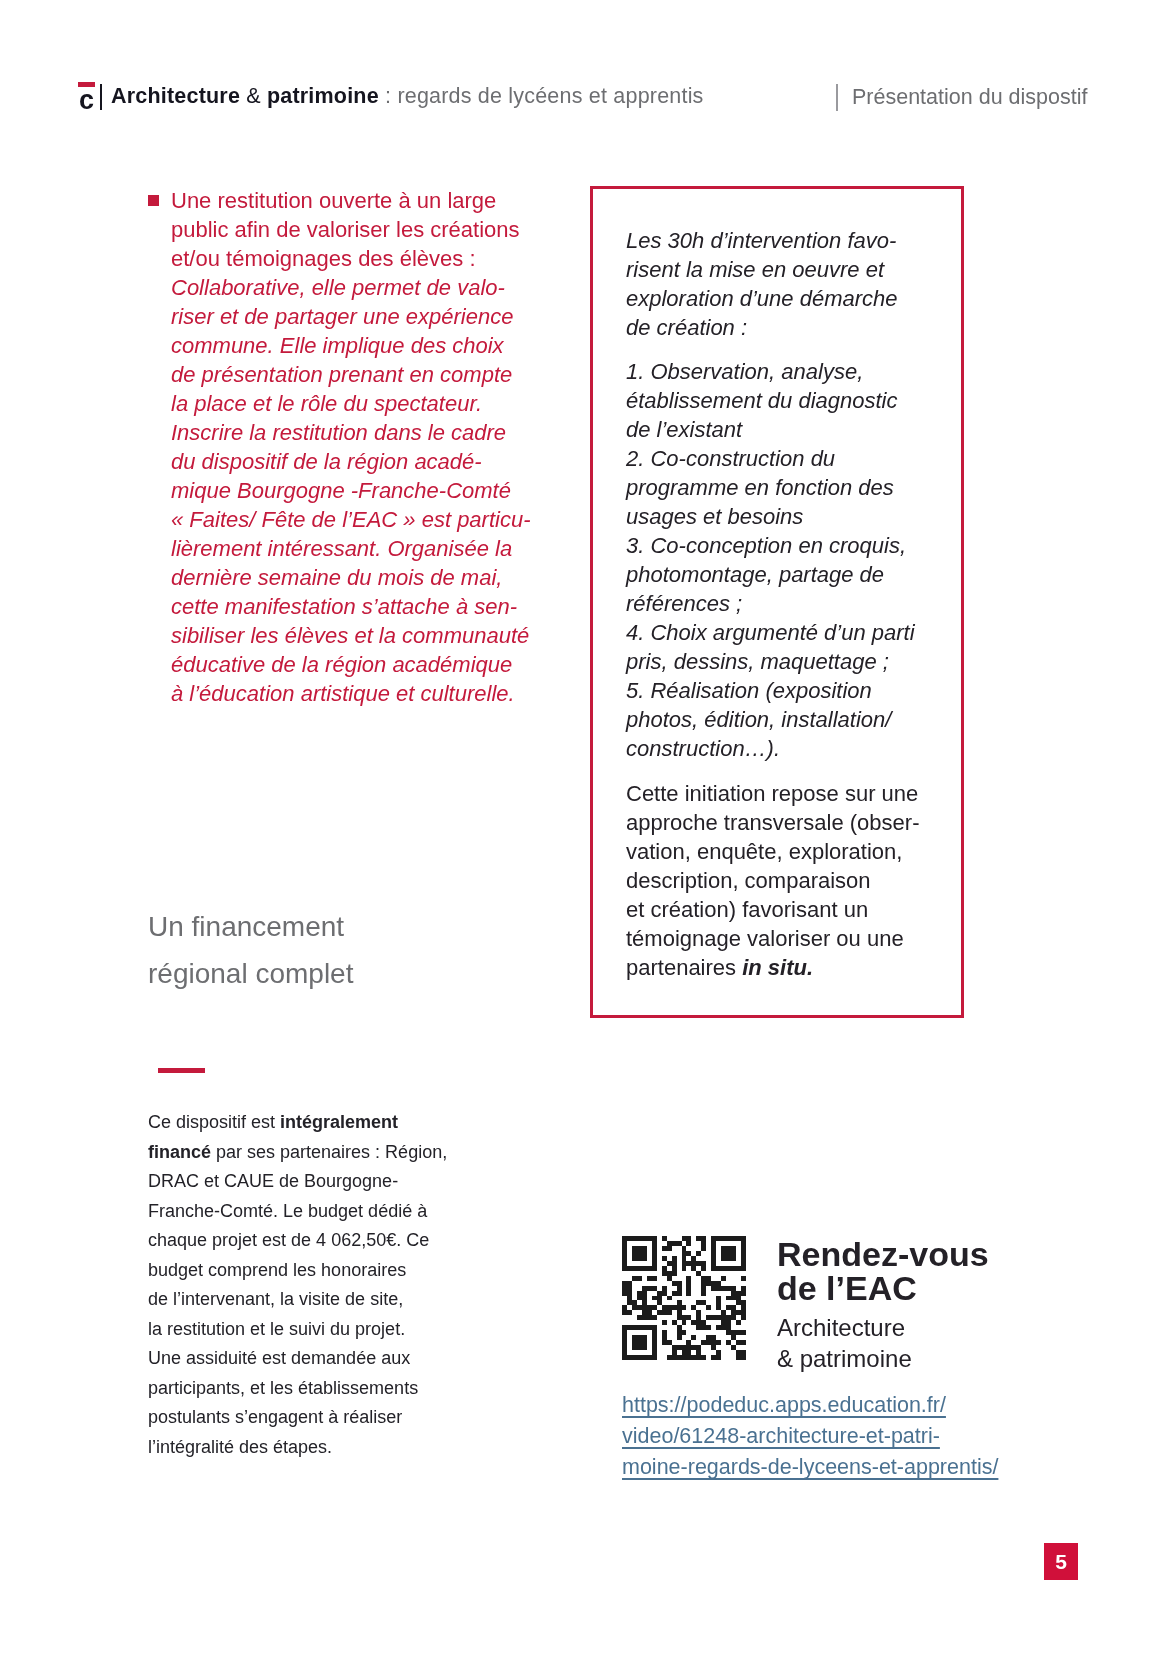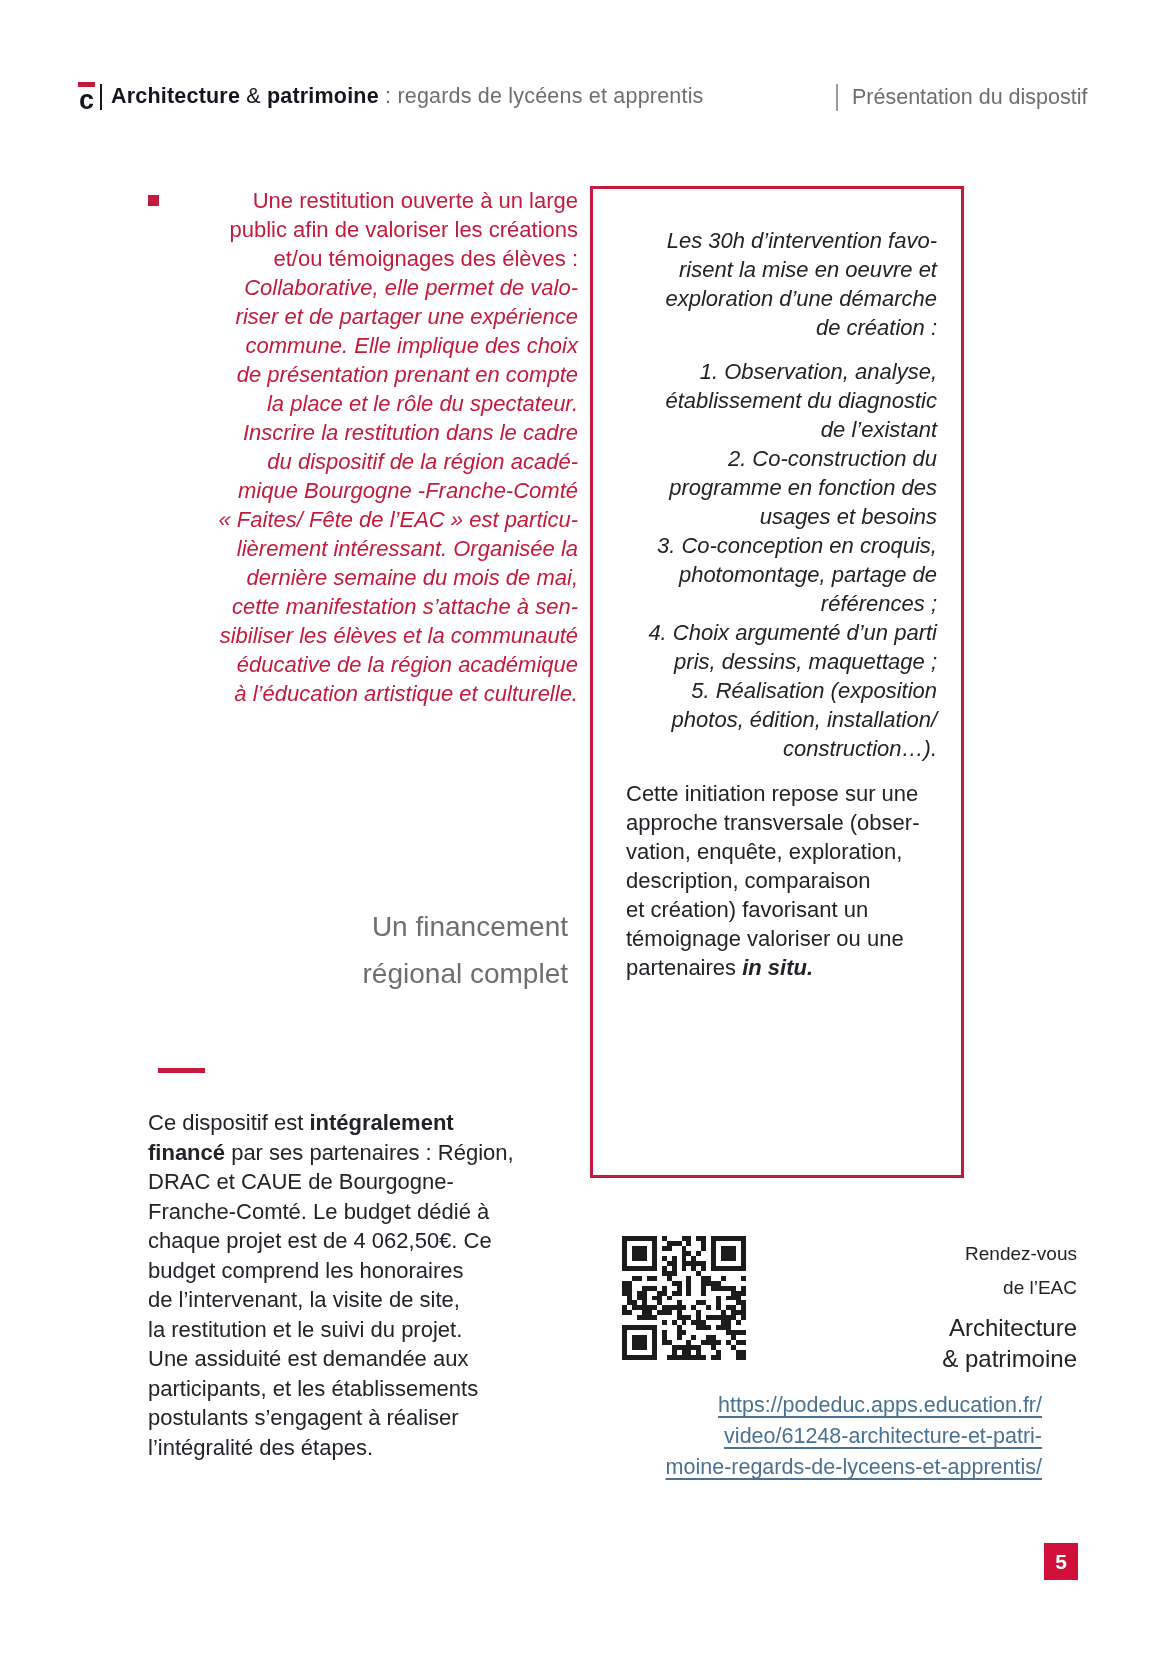--- a/index.html
+++ b/index.html
@@ -23,44 +23,44 @@
   .logo-letter{font-size:27px;font-weight:bold;color:#15151f;line-height:22px;}
   .logo-divider{width:2px;height:26px;background:#15151f;margin-left:-4px;}
   .header-title{font-size:21.5px;letter-spacing:.2px;white-space:nowrap;}
   .header-title .bold{font-weight:bold;color:#15151f;}
   .header-title .amp{font-weight:normal;color:#15151f;}
   .header-title .suffix{color:var(--gray_text);}
   .header-right{position:absolute;top:84px;left:836px;display:flex;align-items:center;gap:14px;}
   .header-right .rule{width:2px;height:27px;background:#9a9a9e;}
   .header-right .label{font-size:21.5px;color:var(--gray_text);white-space:nowrap;}
   
-  .pre{white-space:pre-line;text-align:right;}
+  .pre{white-space:pre-line;}
   .bullet-item{position:absolute;top:186px;left:148px;width:430px;}
   .bullet-square{position:absolute;left:0;top:9px;width:11px;height:11px;background:var(--accent_red);}
   .bullet-body{margin-left:23px;font-size:22px;line-height:29px;color:var(--accent_red);}
   .bullet-italic{font-style:italic;}
   .section-heading{position:absolute;top:903px;left:148px;width:420px;
     font-size:28px;line-height:47px;color:var(--gray_text);}
   .heading-dash{position:absolute;top:1068px;left:158px;width:47px;height:5px;background:var(--accent_red);}
   .finance-para{position:absolute;top:1108px;left:148px;width:432px;
-    font-size:22px;line-height:29.5px;color:var(--text_dark);}
+    font-size:18px;line-height:29.5px;color:var(--text_dark);}
   .finance-para b{font-weight:bold;}
   
-  .red-box{position:absolute;top:186px;left:590px;width:374px;height:992px;
+  .red-box{position:absolute;top:186px;left:590px;width:374px;height:832px;
     border:3px solid var(--accent_red);padding:37px 24px 0 33px;}
   .box-text{font-size:22px;line-height:29px;color:#242127;}
   .box-intro{font-style:italic;}
   .box-list{font-style:italic;margin-top:15px;}
   .box-outro{margin-top:16px;}
   .box-outro i{font-style:italic;font-weight:bold;}
   
   .qr{position:absolute;top:1236px;left:622px;width:124px;height:124px;}
   .qr svg{width:100%;height:100%;display:block;}
   .qr-caption{position:absolute;top:1237px;left:777px;width:300px;}
-  .qr-title{font-size:19px;font-weight:normal;line-height:34px;color:#242127;}
+  .qr-title{font-size:34px;font-weight:bold;line-height:34px;color:#242127;}
   .qr-sub{font-size:24px;line-height:31px;margin-top:7px;color:#242127;}
   .video-link{position:absolute;top:1390px;left:622px;width:420px;display:block;
     font-size:21.5px;line-height:31px;color:var(--link_blue);
     text-decoration:underline;text-underline-offset:4px;cursor:pointer;}
   
   .page-badge{position:absolute;top:1543px;left:1044px;width:34px;height:37px;
     background:var(--badge_red);color:#ffffff;font-size:21px;font-weight:bold;
     display:flex;align-items:center;justify-content:center;}
 </style>
 </head>

